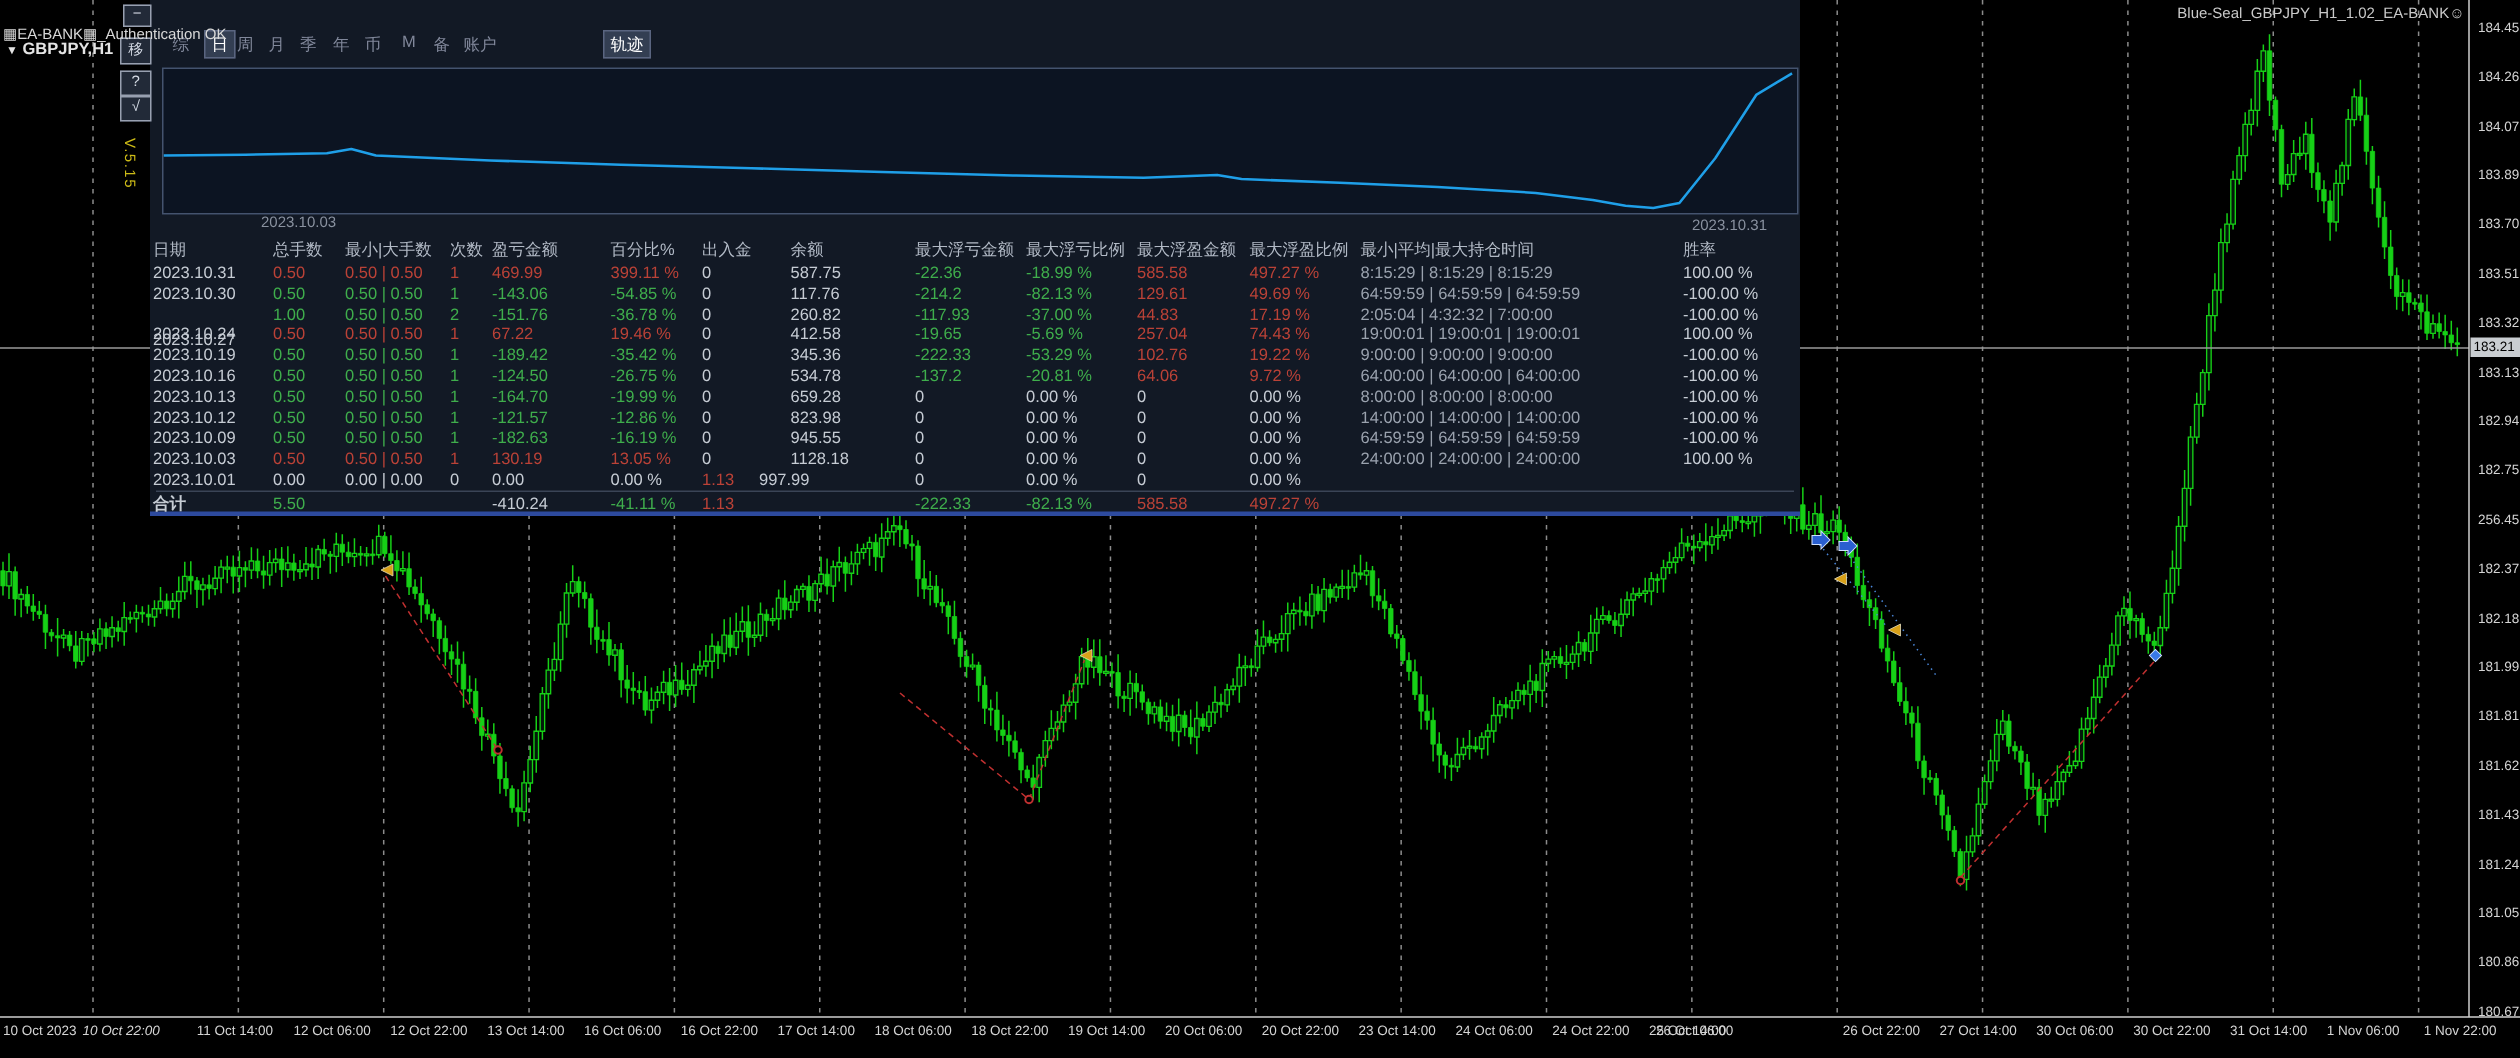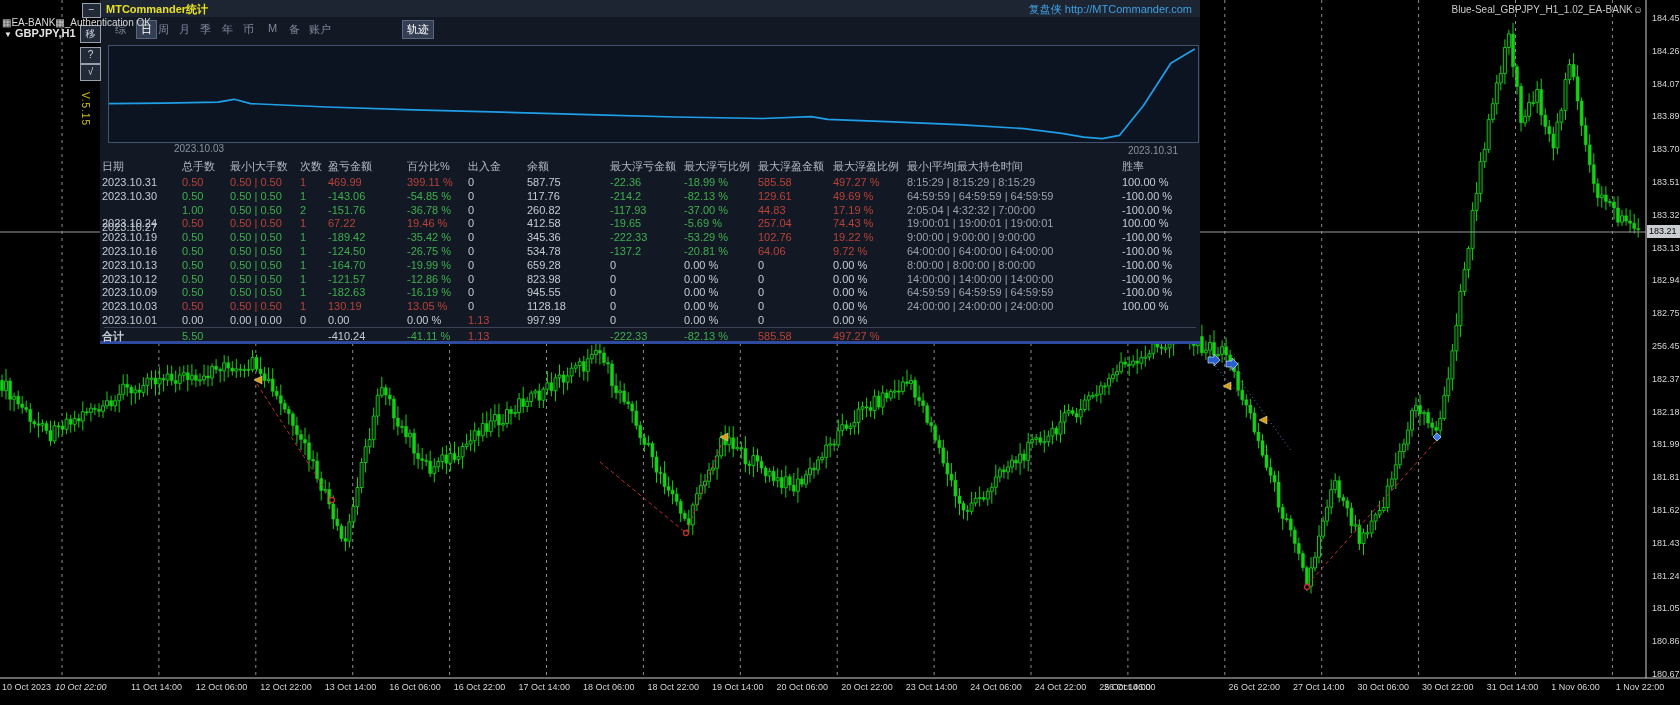--- a/index.html
+++ b/index.html
@@ -153,24 +153,20 @@
       <span class="tl" style="left: 1615.75px;">1 Nov 22:00</span>
     </div>
 
   <div class="sbtn" id="btn-min" style="left:82px;top:3px;width:17px;height:13px;line-height:12px;">−</div>
   <div class="sbtn" style="left:80px;top:25px;width:19px;height:16px;line-height:16px;">移</div>
   <div class="sbtn" style="left:80px;top:47px;width:19px;height:15px;">?</div>
   <div class="sbtn" style="left:80px;top:64px;width:19px;height:15px;">√</div>
   <div class="abs" id="version-label">V.5.15</div>
 
   <div class="abs" id="stats-panel">
-    <div class="abs" id="panel-titlebar">
-      <div class="abs" id="panel-title">MTCommander统计</div>
-      <div class="abs" id="brand-box"><span>复盘侠</span> <span>http://MTCommander.com</span></div>
-    </div>
     <div class="abs" id="menu-row">
       <span id="track-btn">轨迹</span>
     <span class="mi" style="left: 15px;">综</span>
         <span class="mi active" style="left: 36px;">日</span>
         <span class="mi" style="left: 58px;">周</span>
         <span class="mi" style="left: 79px;">月</span>
         <span class="mi" style="left: 100px;">季</span>
         <span class="mi" style="left: 122px;">年</span>
         <span class="mi" style="left: 143px;">币</span>
         <span class="mi" style="left: 168px;">M</span>
@@ -339,21 +335,21 @@
         <span class="tc cw" style="left: 733px; top: 300.2px;">0.00 %</span>
         <span class="tc cd" style="left: 807px; top: 300.2px;">24:00:00 | 24:00:00 | 24:00:00</span>
         <span class="tc cw" style="left: 1022px; top: 300.2px;">100.00 %</span>
         <span class="tc cw" style="left: 2px; top: 314px;">2023.10.01</span>
         <span class="tc cw" style="left: 82px; top: 314px;">0.00</span>
         <span class="tc cw" style="left: 130px; top: 314px;">0.00 | 0.00</span>
         <span class="tc cw" style="left: 200px; top: 314px;">0</span>
         <span class="tc cw" style="left: 228px; top: 314px;">0.00</span>
         <span class="tc cw" style="left: 307px; top: 314px;">0.00 %</span>
         <span class="tc cr" style="left: 368px; top: 314px;">1.13</span>
-        <span class="tc cw" style="left: 427px; top: 314px;">997.99</span>
+        <span class="tc cw" style="left: 406px; top: 314px;">997.99</span>
         <span class="tc cw" style="left: 510px; top: 314px;">0</span>
         <span class="tc cw" style="left: 584px; top: 314px;">0.00 %</span>
         <span class="tc cw" style="left: 658px; top: 314px;">0</span>
         <span class="tc cw" style="left: 733px; top: 314px;">0.00 %</span>
         <span class="tc cw" style="left: 2px; top: 330px; font-weight: bold;">合计</span>
         <span class="tc cg" style="left: 82px; top: 330px;">5.50</span>
         <span class="tc cw" style="left: 228px; top: 330px;">-410.24</span>
         <span class="tc cg" style="left: 307px; top: 330px;">-41.11 %</span>
         <span class="tc cr" style="left: 368px; top: 330px;">1.13</span>
         <span class="tc cg" style="left: 510px; top: 330px;">-222.33</span>

